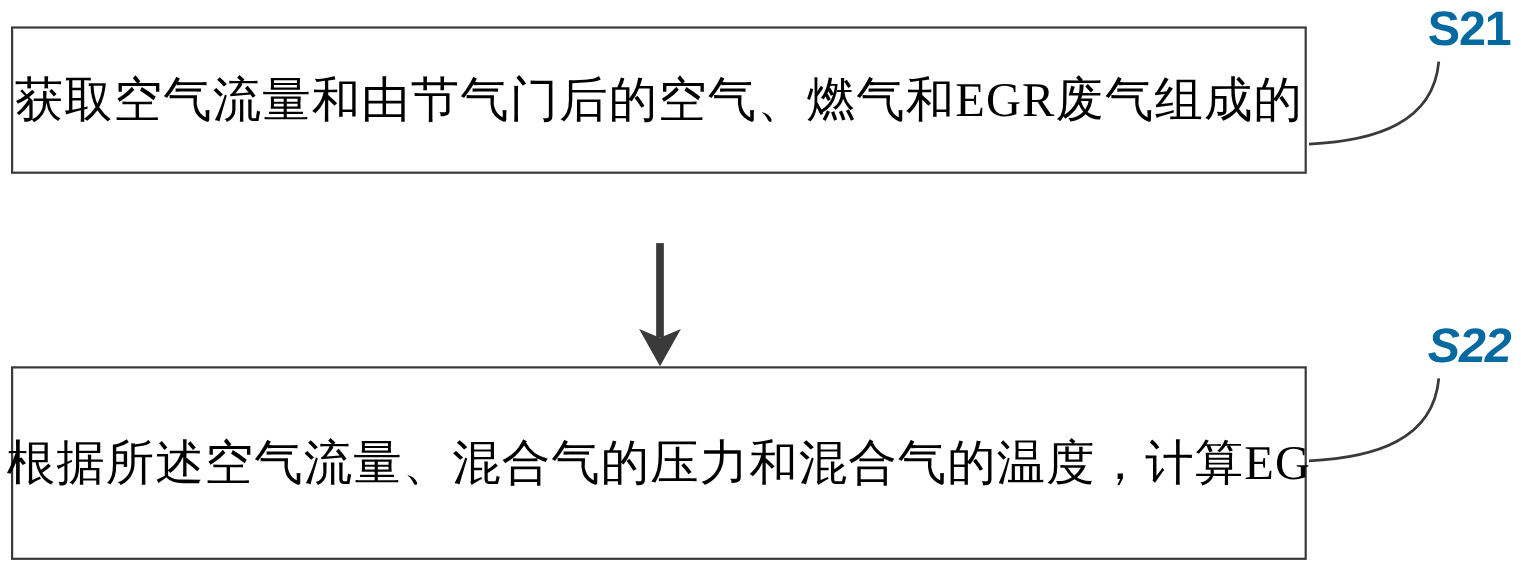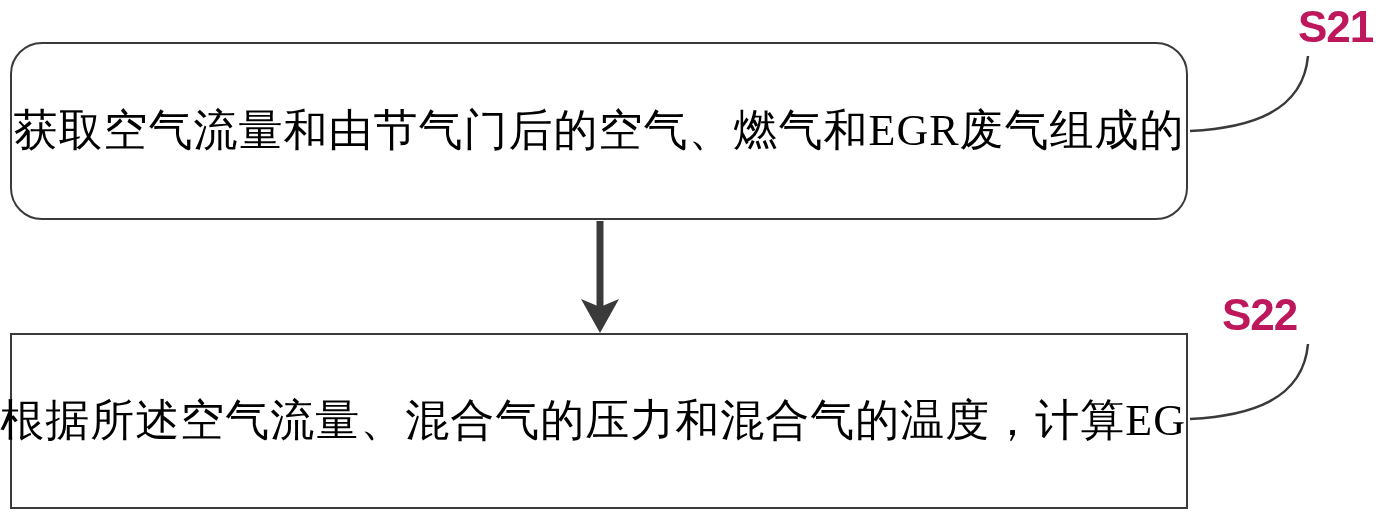--- a/index.html
+++ b/index.html
@@ -21,47 +21,47 @@
     width: 1178px;
     box-sizing: border-box;
     border: 2px solid #3a3a3a;
     background: #ffffff;
     display: flex;
     flex-direction: column;
     justify-content: center;
     align-items: center;
     text-align: center;
   }
-  .step-box.box1 { top: 42px;  height: 178px; border-radius: 32px; }
-  .step-box.box2 { top: 333px; height: 176px; align-items: flex-end; }
+  .step-box.box1 { top: 24px;  height: 134px; }
+  .step-box.box2 { top: 333px; height: 176px; }
   .step-line {
     font-size: 44px;
     line-height: 62px;
     color: #000000;
     white-space: nowrap;
     letter-spacing: 1px;
   }
   .connector-layer {
     position: absolute;
     left: 0;
     top: 0;
     width: 1387px;
     height: 523px;
     pointer-events: none;
   }
   .step-label {
     position: absolute;
     font-family: "Liberation Sans", "DejaVu Sans", sans-serif;
     font-size: 44px;
     font-weight: 700;
-    color: #be185d;
+    color: #0369a1;
     letter-spacing: -1px;
   }
   .step-label.label1 { left: 1298px; top: 2px; }
-  .step-label.label2 { left: 1222px; top: 290px; }
+  .step-label.label2 { left: 1298px; top: 290px; font-style: italic; }
 </style>
 </head>
 <body>
 
 <div class="canvas">
 
   <div class="step-box box1">
     <div class="step-line">获取空气流量和由节气门后的空气、燃气和EGR废气组成的</div>
   </div>
 

